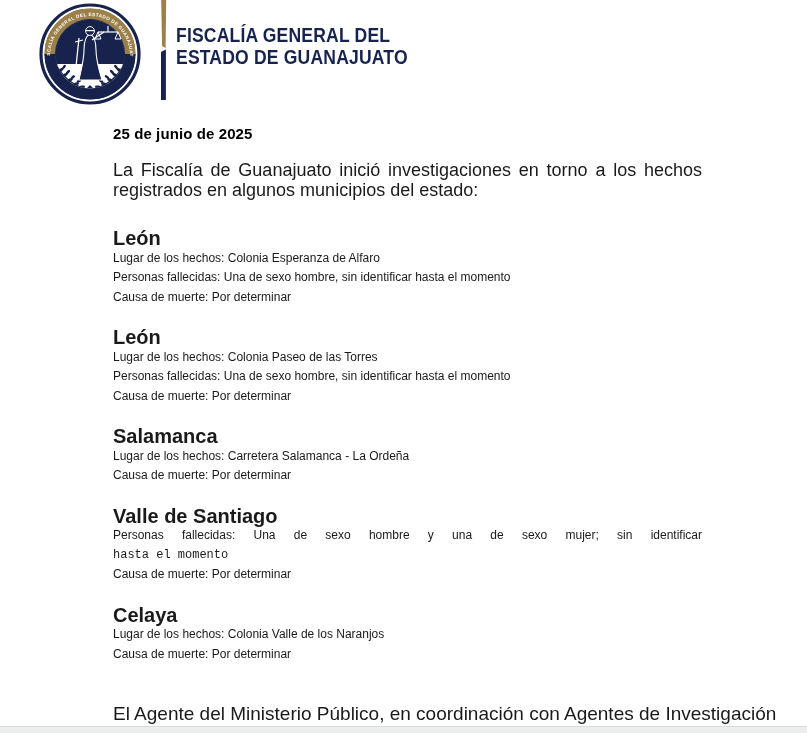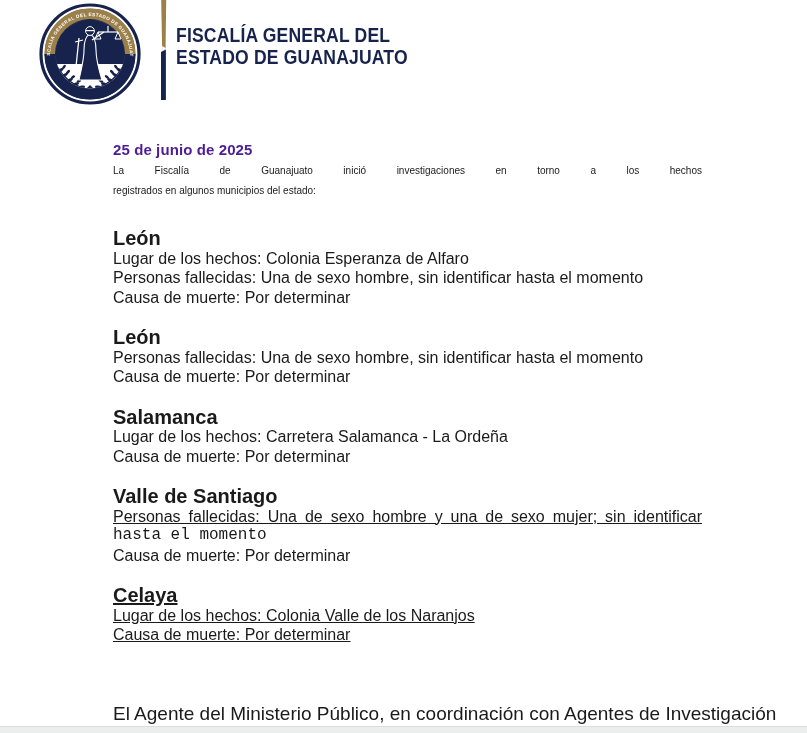--- a/index.html
+++ b/index.html
@@ -73,35 +73,35 @@
   
   .content {
     position: absolute;
     left: 113px;
     top: 0;
     width: 589px;
   }
 
   .doc-date {
     position: absolute;
-    top: 140px;
+    top: 124px;
     left: 0;
     font-size: 15px;
     font-weight: 700;
     line-height: 19px;
-    color: #4c1d95;
+    color: #000000;
     letter-spacing: 0.1px;
   }
 
   .intro {
     position: absolute;
     top: 161px;
     left: 0;
     width: 589px;
-    font-size: 10px;
+    font-size: 18px;
     line-height: 19.5px;
     text-align: justify;
     text-justify: inter-word;
     color: #1a1a1a;
   }
   .intro > span { display: block; }
   .intro .just-line {
     text-align: justify;
     text-align-last: justify;
   }
@@ -109,42 +109,41 @@
   .incidents {
     position: absolute;
     top: 229px;
     left: 0;
     width: 589px;
   }
 
   .incident {
     margin: 0 0 21px 0;
   }
-  .incident:last-child { margin-bottom: 0; text-decoration: underline; }
+  .incident:last-child { margin-bottom: 0; }
 
   .incident-city {
     font-size: 20px;
     font-weight: 700;
     line-height: 19.5px;
     color: #1a1a1a;
   }
   .incident-line {
-    font-size: 16px;
+    font-size: 12px;
     line-height: 19.5px;
     color: #1a1a1a;
   }
   .incident-line.wrapped {
     text-align: justify;
     text-justify: inter-word;
   }
   .incident-line.wrapped > .seg-a {
     display: block;
     text-align: justify;
     text-align-last: justify;
-    text-decoration: underline;
   }
   .incident-line.wrapped > .seg-b { display: block; font-family: Liberation Mono, monospace; }
 
   .closing {
     position: absolute;
     top: 704px;
     left: 0;
     width: 589px;
     font-size: 19px;
     line-height: 19.5px;
@@ -292,20 +291,21 @@
 
     <div class="incidents" id="incident-list">
         <div class="incident">
           <div class="incident-city">León</div>
           <div class="incident-line">Lugar de los hechos: Colonia Esperanza de Alfaro</div>
           <div class="incident-line">Personas fallecidas: Una de sexo hombre, sin identificar hasta el momento</div>
           <div class="incident-line">Causa de muerte: Por determinar</div>
         </div>
         <div class="incident">
           <div class="incident-city">León</div>
+          <div class="incident-line">Lugar de los hechos: Colonia Paseo de las Torres</div>
           <div class="incident-line">Personas fallecidas: Una de sexo hombre, sin identificar hasta el momento</div>
           <div class="incident-line">Causa de muerte: Por determinar</div>
         </div>
         <div class="incident">
           <div class="incident-city">Salamanca</div>
           <div class="incident-line">Lugar de los hechos: Carretera Salamanca - La Ordeña</div>
           <div class="incident-line">Causa de muerte: Por determinar</div>
         </div>
         <div class="incident">
           <div class="incident-city">Valle de Santiago</div>

